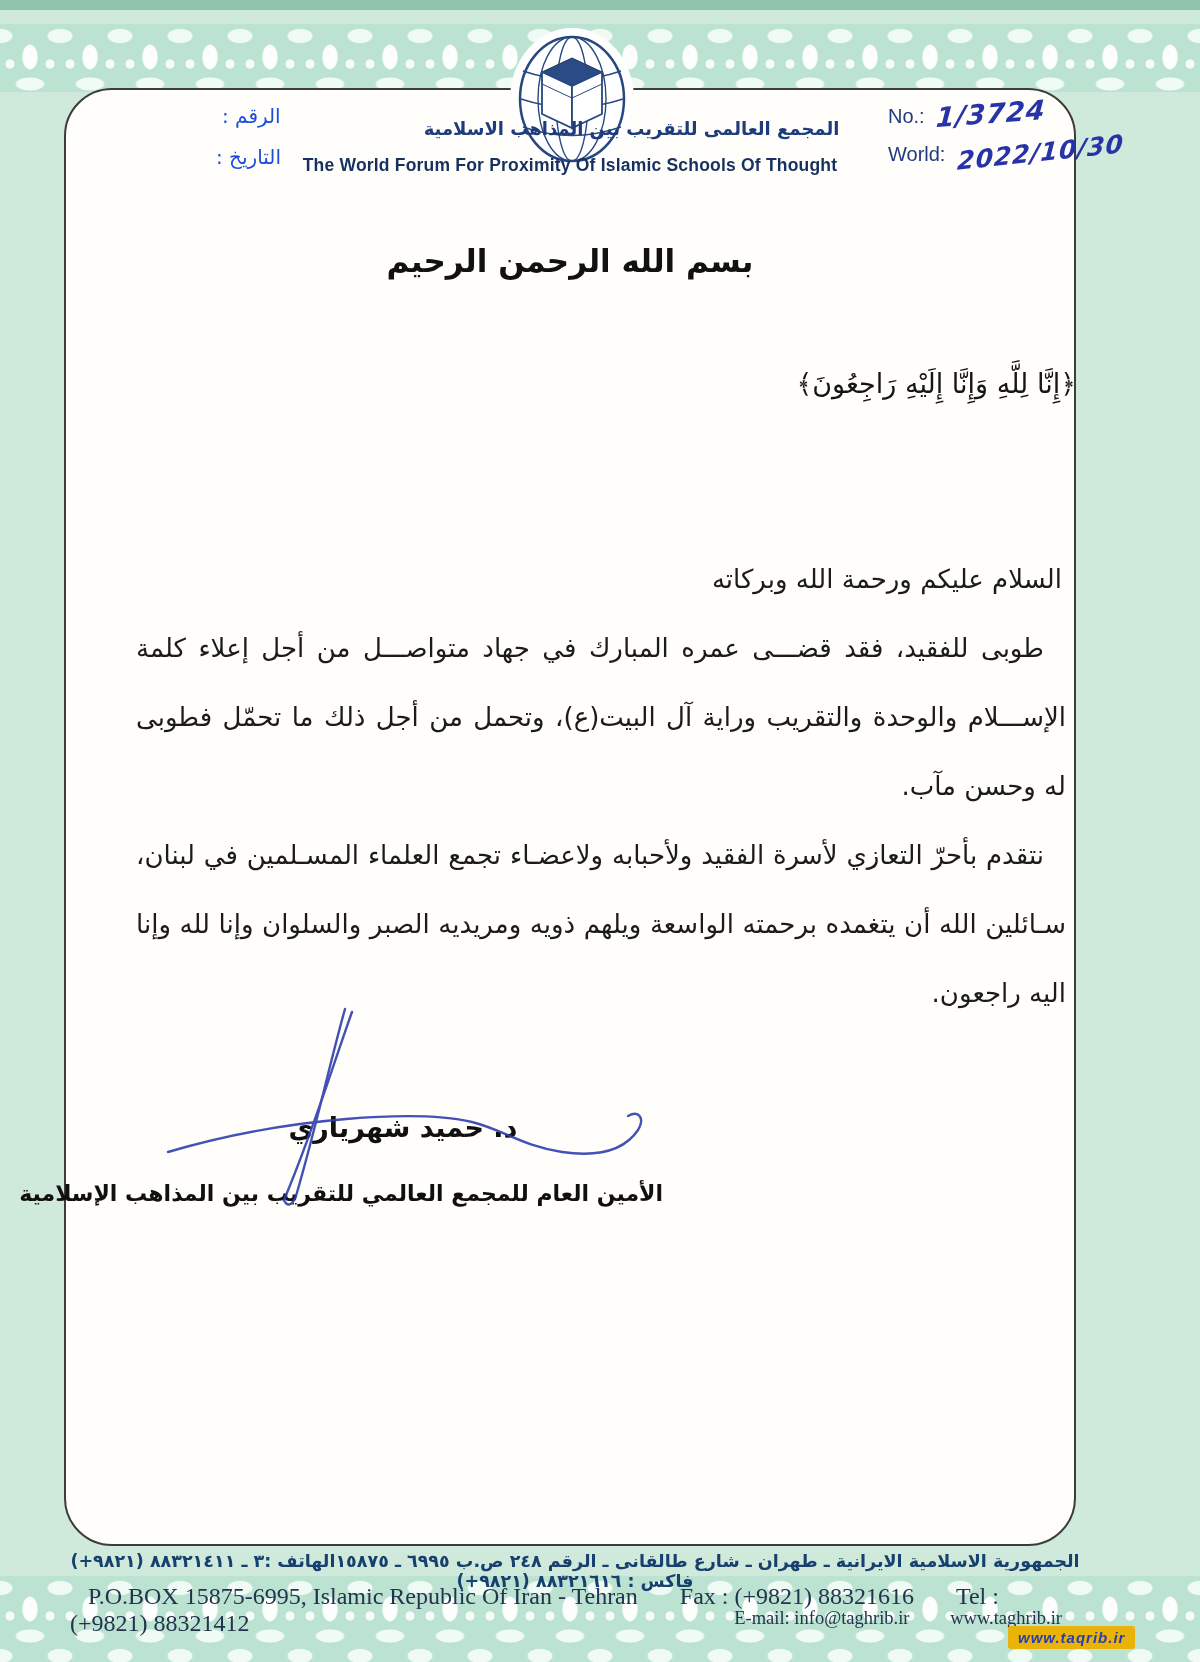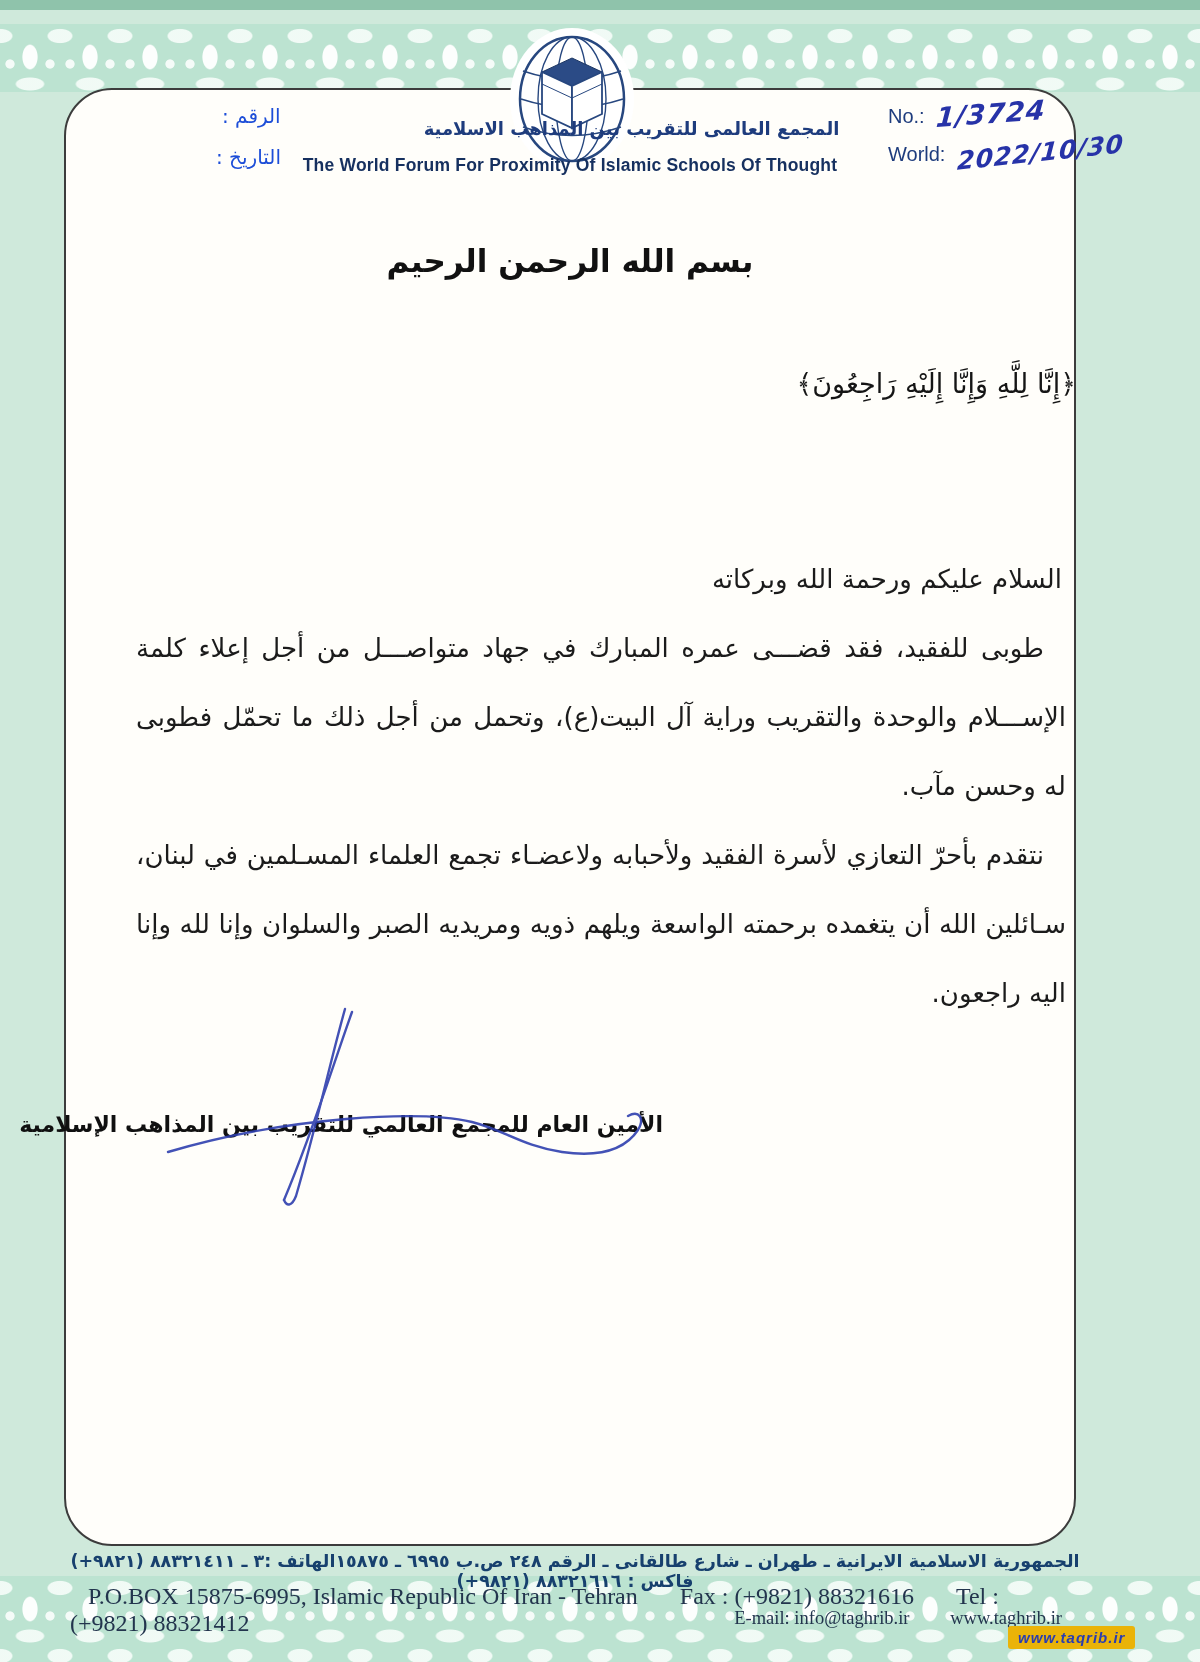--- a/index.html
+++ b/index.html
@@ -137,20 +137,21 @@
 <div class="basmala">بسم الله الرحمن الرحيم</div>
 <div class="verse">﴿إِنَّا لِلَّهِ وَإِنَّا إِلَيْهِ رَاجِعُونَ﴾</div>
 
 <div class="body-text">
   <p class="salutation">السلام عليكم ورحمة الله وبركاته</p>
   <p>طوبى للفقيد، فقد قضـــى عمره المبارك في جهاد متواصـــل من أجل إعلاء كلمة الإســـلام والوحدة والتقريب وراية آل البيت(ع)، وتحمل من أجل ذلك ما تحمّل فطوبى له وحسن مآب.</p>
   <p>نتقدم بأحرّ التعازي لأسرة الفقيد ولأحبابه ولاعضـاء تجمع العلماء المسـلمين في لبنان، سـائلين الله أن يتغمده برحمته الواسعة ويلهم ذويه ومريديه الصبر والسلوان وإنا لله وإنا اليه راجعون.</p>
 </div>
 
 <div class="sig-block">
+  <p class="sig-name">د. حميد شهرياري</p>
   <p class="sig-title">الأمين العام للمجمع العالمي للتقريب بين المذاهب الإسلامية</p>
 </div>
 
 <svg class="ink" viewBox="0 0 1200 1662">
   <g fill="none" stroke="#2f3fae" stroke-width="2.4" opacity="0.9" stroke-linecap="round">
     <path d="M352,1012 C332,1068 312,1134 284,1200"></path>
     <path d="M345,1009 C329,1066 316,1128 296,1196 C292,1206 287,1207 284,1200"></path>
     <path d="M168,1152 C290,1116 420,1110 472,1122 C504,1130 522,1146 562,1152 C604,1158 626,1148 638,1130 C645,1118 639,1110 628,1116"></path>
   </g>
 </svg>

